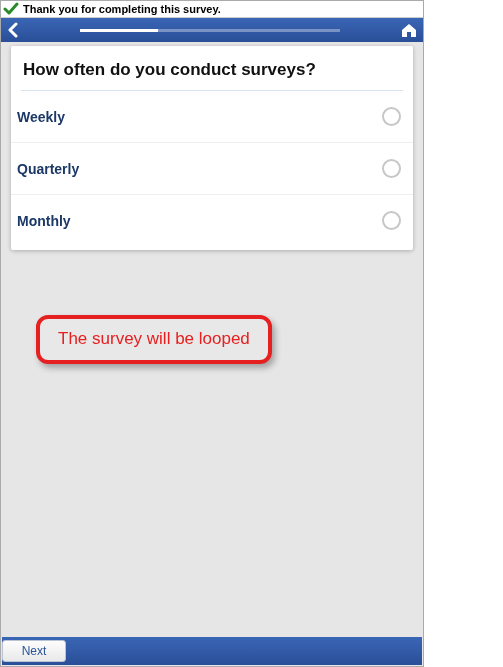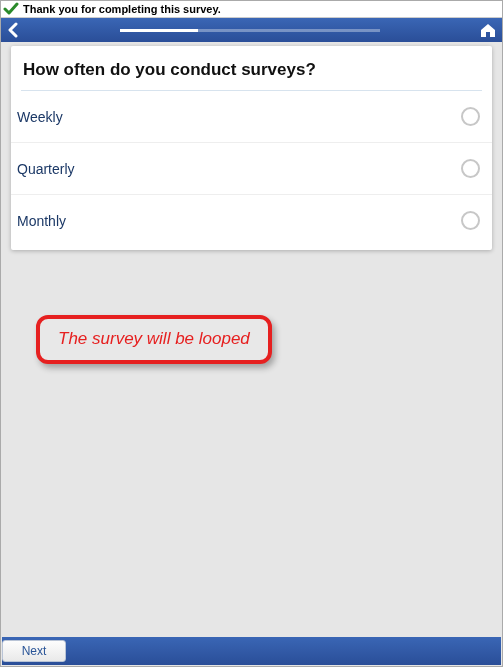--- a/index.html
+++ b/index.html
@@ -5,21 +5,21 @@
     * { box-sizing: border-box; margin: 0; padding: 0; }
     body {
       font-family: Arial, Helvetica, sans-serif;
       width: 503px;
       height: 667px;
       background: #fff;
       position: relative;
       overflow: hidden;
     }
     .device-frame {
-      width: 503px;
+      width: 424px;
       height: 667px;
       border: 1px solid #aaa;
       position: relative;
       background: #e6e6e6;
     }
     .notif-bar {
       position: absolute;
       top: 0; left: 0;
       width: 100%;
       height: 17px;
@@ -94,20 +94,21 @@
       height: 1px;
       background: #d7e3ee;
       margin: 0 10px;
     }
     .option {
       display: flex;
       align-items: center;
       justify-content: space-between;
       padding: 16px 12px 16px 6px;
       border-bottom: 1px solid #eee;
+      font-weight: bold;
     }
     .option:last-child { border-bottom: none; }
     .option-label {
       color: #1b3866;
       font-size: 14px;
     }
     .radio {
       width: 19px; height: 19px;
       border: 2px solid #c7c7c7;
       border-radius: 50%;
@@ -119,21 +120,20 @@
       left: 35px;
       border: 4px solid #e62020;
       border-radius: 12px;
       padding: 10px 18px 11px;
       background: #e8e8e8;
       box-shadow: 3px 4px 6px rgba(0,0,0,0.3);
     }
     .annotation-text {
       color: #e62020;
       font-size: 17px;
-      font-style: italic;
     }
     .bottom-bar {
       position: absolute;
       bottom: 1px; left: 1px; right: 1px;
       height: 28px;
       background: linear-gradient(#3a66b5, #2a4e98);
       display: flex;
       align-items: center;
       padding-right: 6px;
     }

